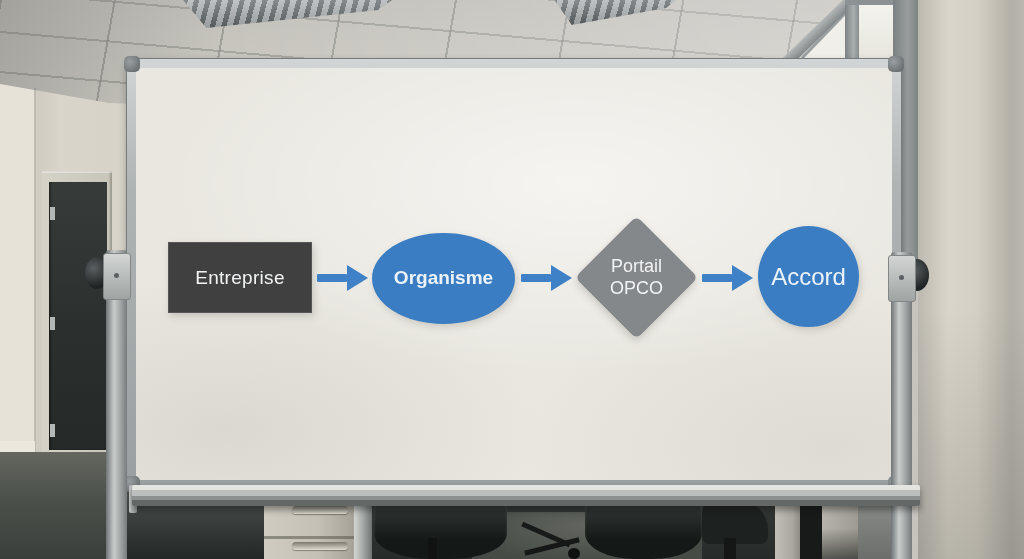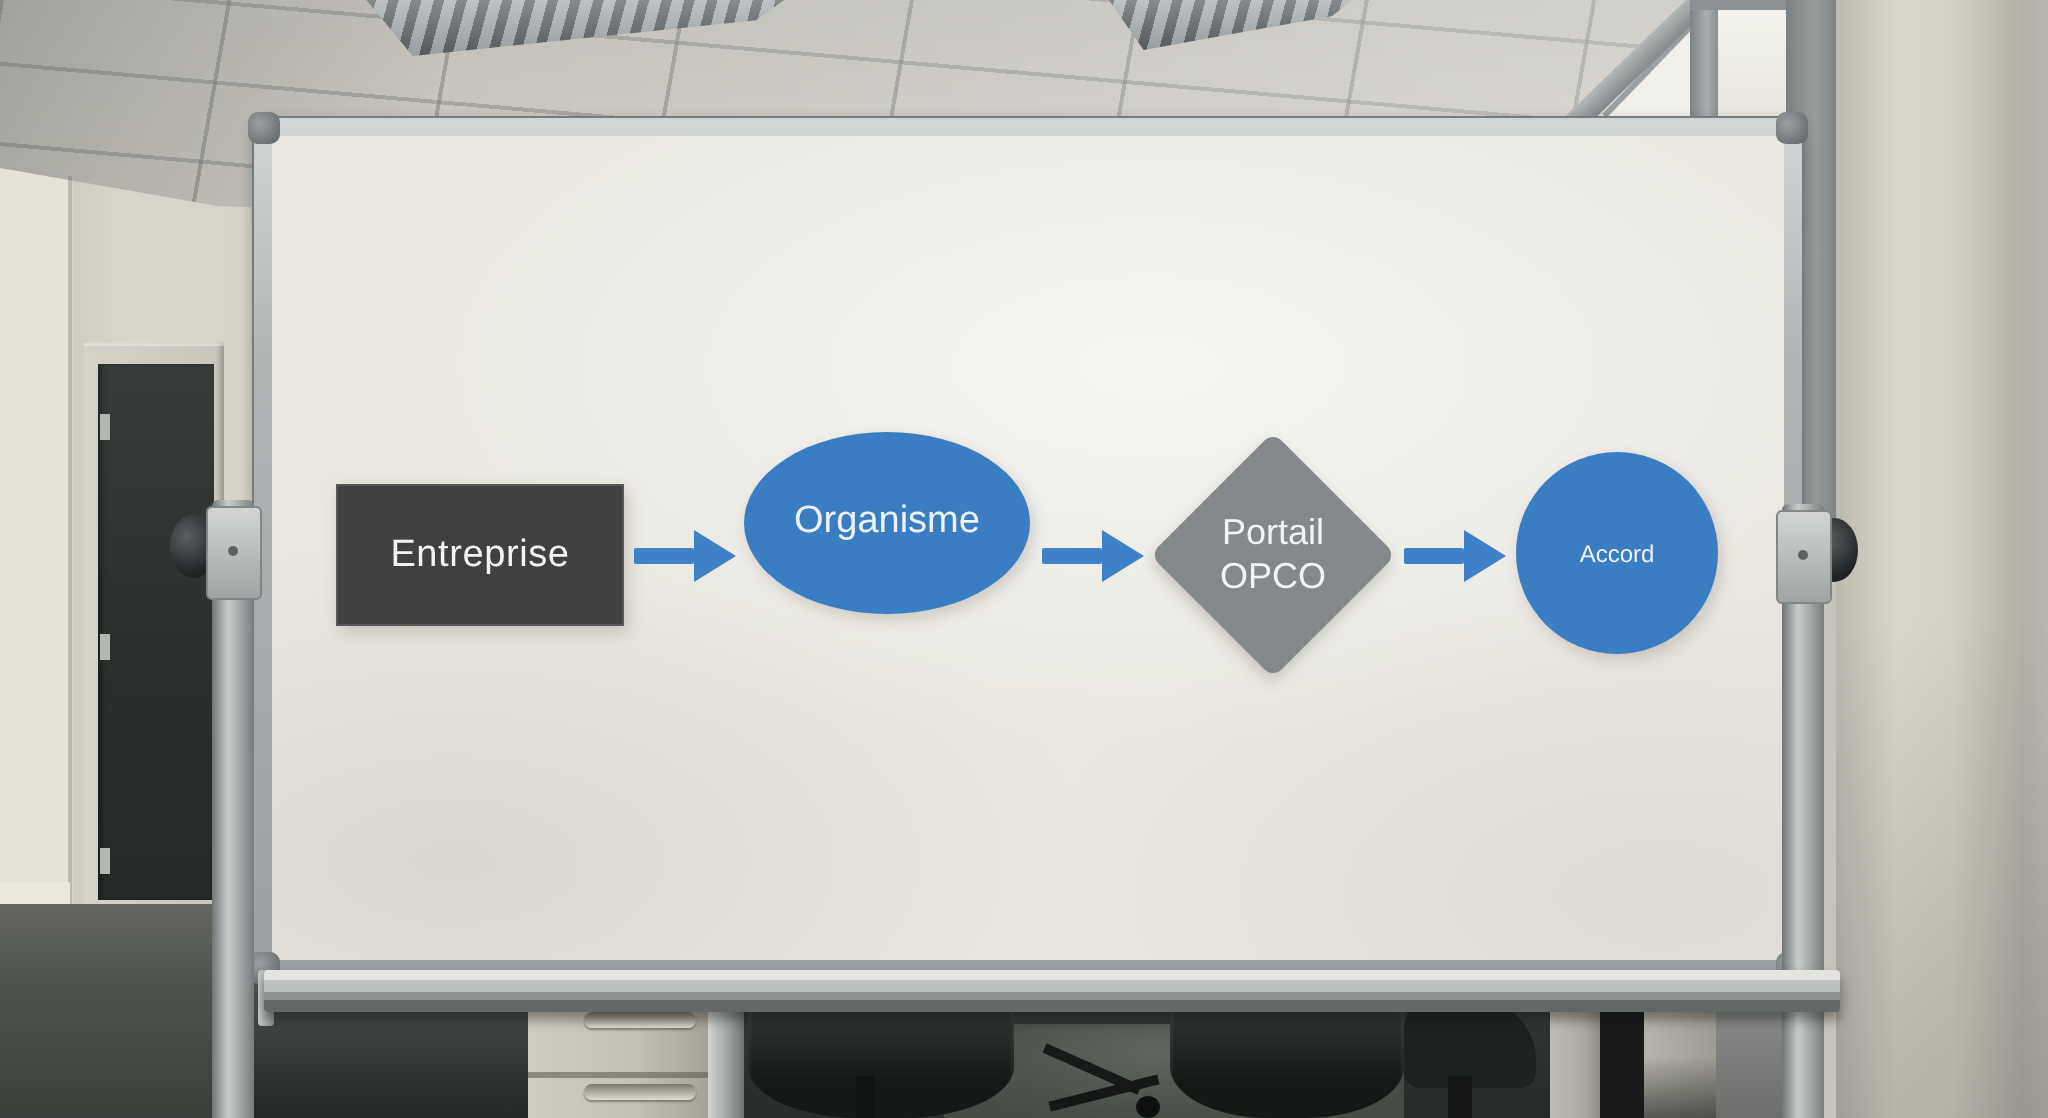--- a/index.html
+++ b/index.html
@@ -93,24 +93,24 @@
       radial-gradient(60% 55% at 12% 88%, rgba(158,156,146,.2), rgba(158,156,146,0) 70%),
       radial-gradient(60% 55% at 92% 92%, rgba(158,156,146,.16), rgba(158,156,146,0) 70%),
       #e9e7e0;
   }
   .cap{width:16px;height:16px;border-radius:5px;background:radial-gradient(circle at 35% 35%,#9aa0a2,#5d6264);position:absolute;z-index:6;}
   .capTL{left:-3px;top:-3px;} .capTR{right:-3px;top:-3px;} .capBL{left:-3px;bottom:-3px;} .capBR{right:-3px;bottom:-3px;}
 
   
   .node{z-index:6;display:flex;align-items:center;justify-content:center;text-align:center;}
   .node-rect{left:168px;top:242px;width:144px;height:71px;font-size:19px;letter-spacing:.3px;box-shadow:2px 3px 7px rgba(110,108,100,.28), inset 0 0 0 1px rgba(255,255,255,.12);}
-  .node-ellipse{left:372px;top:216px;width:143px;height:91px;border-radius:50%;flex-direction:column;font-size:19px;line-height:1.18;box-shadow:2px 3px 7px rgba(110,108,100,.25);}
+  .node-ellipse{left:372px;top:233px;width:143px;height:91px;border-radius:50%;flex-direction:column;font-size:19px;line-height:1.18;box-shadow:2px 3px 7px rgba(110,108,100,.25);font-weight:bold;}
   .node-diamond{left:593px;top:234px;width:87px;height:87px;transform:rotate(45deg);border-radius:6px;box-shadow:2px 3px 7px rgba(110,108,100,.28);}
   .diamond-inner{position:absolute;inset:0;transform:rotate(-45deg);display:flex;flex-direction:column;align-items:center;justify-content:center;text-align:center;font-size:18px;line-height:1.2;}
-  .node-circle{left:758px;top:226px;width:101px;height:101px;border-radius:50%;font-size:12px;box-shadow:2px 3px 7px rgba(110,108,100,.25);}
+  .node-circle{left:758px;top:226px;width:101px;height:101px;border-radius:50%;font-size:24px;box-shadow:2px 3px 7px rgba(110,108,100,.25);}
 
   .connector{z-index:6;width:51px;height:26px;display:flex;align-items:center;}
   .shaft{width:30px;height:8px;border-radius:1px;}
   .head{width:0;height:0;border-top:13px solid transparent;border-bottom:13px solid transparent;border-left:21px solid #3f81c6;}
   .conn1{left:317px;top:265px;} .conn2{left:521px;top:265px;} .conn3{left:702px;top:265px;}
 
   
   .pole{width:21px;background:linear-gradient(90deg,#6f7476 0,#c9cccb 38%,#aeb2b1 60%,#767b7d 100%);border-radius:3px 3px 0 0;z-index:8;}
   .poleL{left:106px;top:250px;height:309px;}
   .poleR{left:891px;top:252px;height:307px;}

